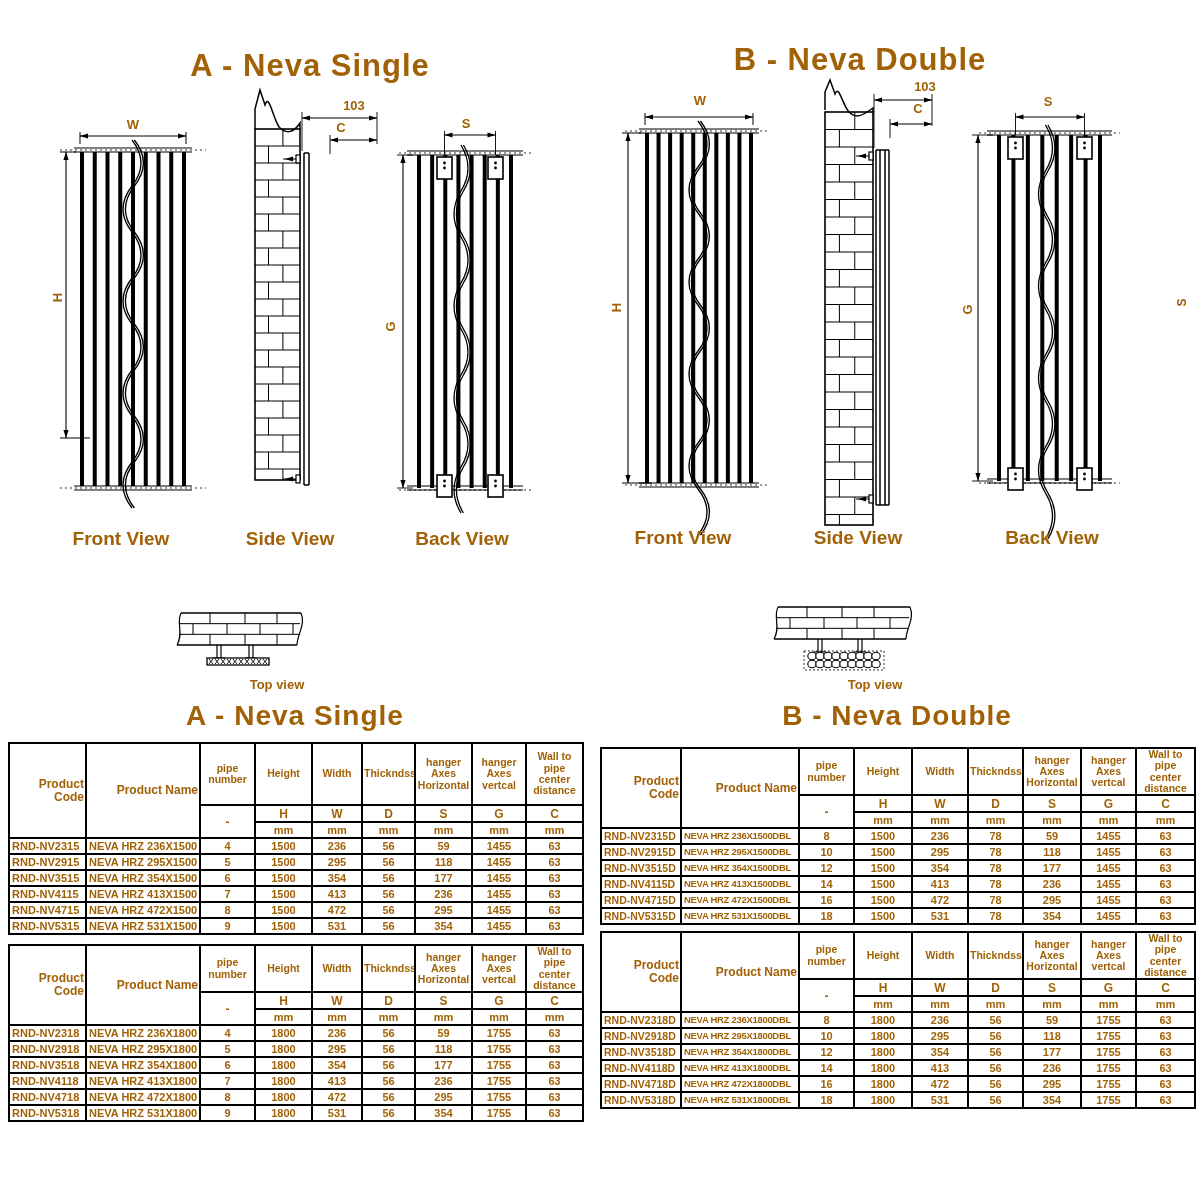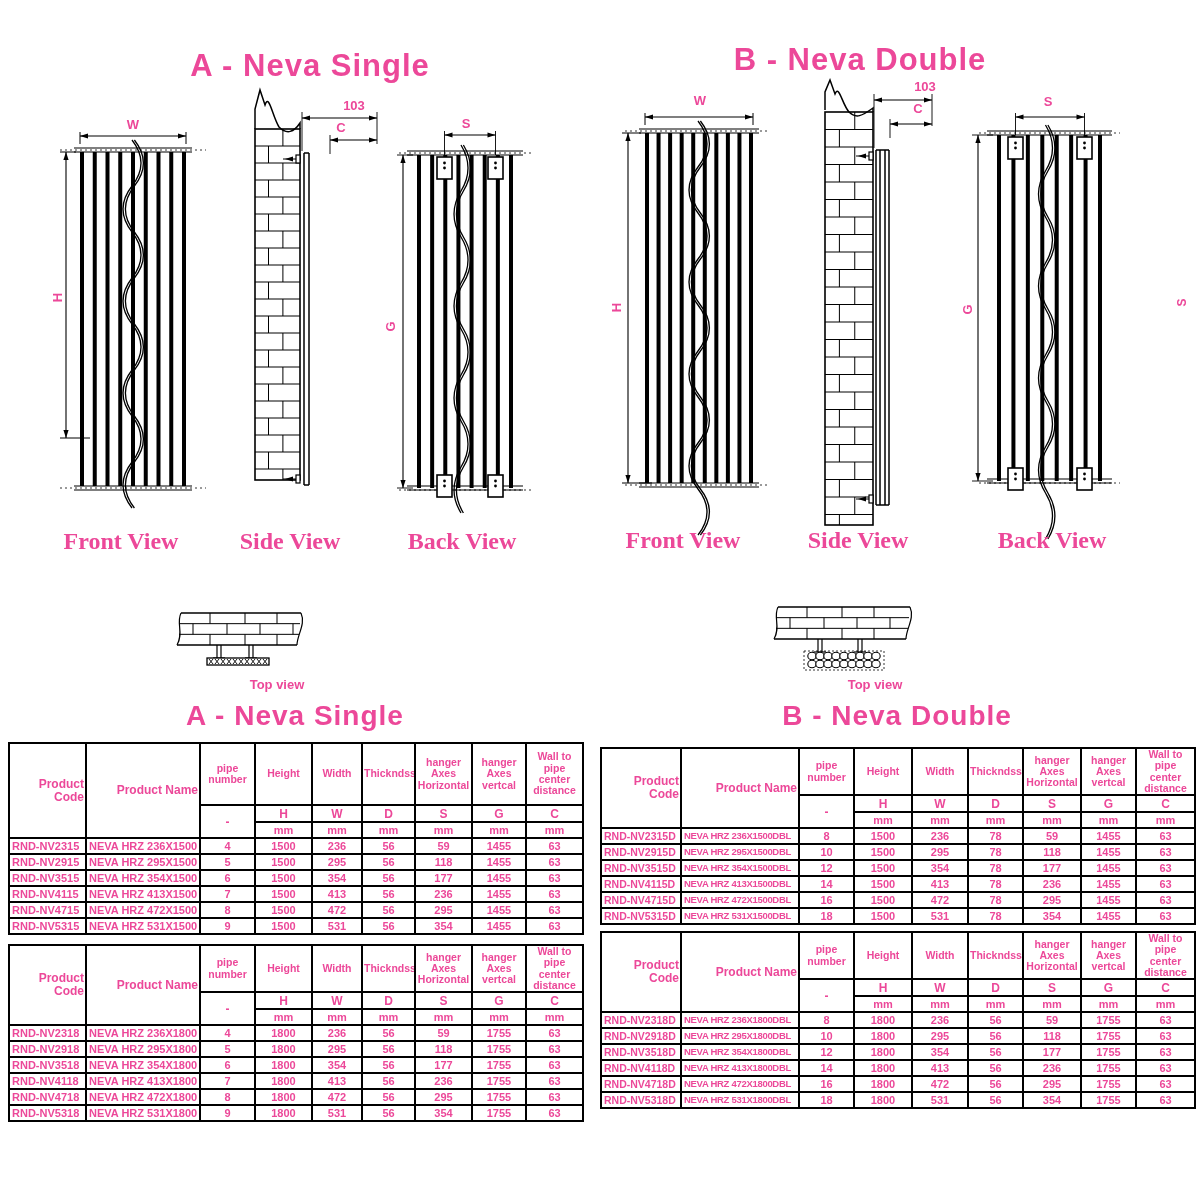--- a/index.html
+++ b/index.html
@@ -1,22 +1,22 @@
 <!DOCTYPE html>
 <html><head>
 <meta charset="utf-8">
 <style>
   html,body{margin:0;padding:0;background:#fff;}
   #page{position:relative;width:1200px;height:1200px;background:#fff;overflow:hidden;
-        font-family:"Liberation Sans",sans-serif;color:#ec4899;}
+        font-family:"Liberation Sans",sans-serif;color:#a16207;}
   .ttl{position:absolute;font-weight:bold;text-align:center;letter-spacing:1px;white-space:nowrap;}
   .ttl2{position:absolute;font-weight:bold;font-size:28px;text-align:center;letter-spacing:1px;white-space:nowrap;}
   .dim{position:absolute;font-weight:bold;font-size:13px;text-align:center;line-height:15px;}
   .rot{transform:rotate(-90deg);transform-origin:center center;}
-  .view{position:absolute;font-weight:bold;font-size:24px;text-align:center;width:120px;white-space:nowrap;font-family:Liberation Serif, serif;}
+  .view{position:absolute;font-weight:bold;font-size:19px;text-align:center;width:120px;white-space:nowrap;}
   .tview{position:absolute;font-weight:bold;font-size:13px;text-align:center;width:120px;}
   .diag{position:absolute;}
   .tblbox{position:absolute;}
   table.spec{border-collapse:collapse;table-layout:fixed;width:100%;font-weight:bold;background:#fff;}
   .spec th,.spec td{border:2px solid #000;text-align:center;font-size:11px;padding:0 1px;overflow:hidden;}
   .spec thead tr.r1 th{font-size:10.5px;line-height:1.08;white-space:normal;height:44px;}
   table.spec.tall thead tr.r1 th{height:60px;}
   .spec thead tr.r1 th.c-code,.spec thead tr.r1 th.c-name{font-size:12px;text-align:right;}
   .spec thead tr.r2 th{height:15px;font-size:12px;}
   .spec thead tr.r3 th{height:14px;font-size:11px;}

